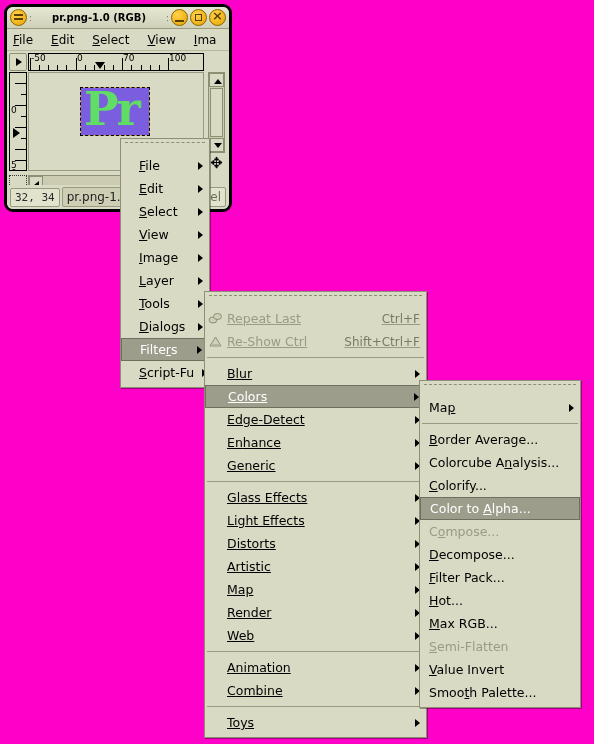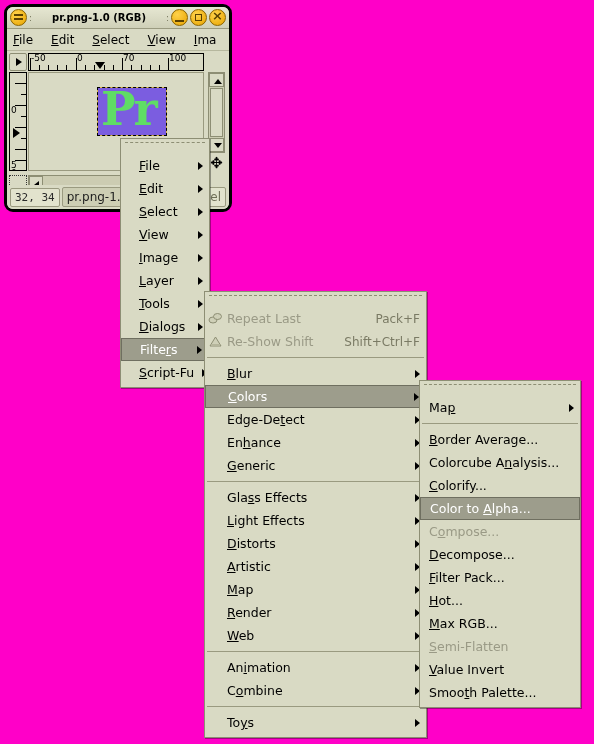--- a/index.html
+++ b/index.html
@@ -101,21 +101,21 @@
   .vr-tick{position:absolute;right:0;height:1px;background:#000;}
   .vr-marker{
     position:absolute;left:3px;width:0;height:0;
     border-top:5px solid transparent;border-bottom:5px solid transparent;border-left:7px solid #000;
   }
   .canvas{
     position:absolute;left:21px;top:21px;right:25px;bottom:22px;
     background:#d9dac4;border:1px solid #9a9a80;box-sizing:border-box;overflow:hidden;
   }
   .image-sel{
-    position:absolute;left:69px;top:15px;width:68px;height:47px;
+    position:absolute;left:52px;top:15px;width:68px;height:47px;
     background:#7b5de0;
     outline:1px dashed #000;
     box-shadow:0 0 0 1px #d8b24a;
   }
   .image-sel .letters{
     position:absolute;left:3px;top:-4px;
     font-family:"DejaVu Serif","Liberation Serif",serif;
     font-weight:bold;font-size:46px;color:#5fdd65;
     letter-spacing:-2px;line-height:50px;
   }
@@ -215,21 +215,21 @@
   .mi .ic{
     position:absolute;left:3px;top:4px;width:15px;height:15px;
   }
 
   
   #menu1{left:120px;top:138px;width:90px;}
   #menu2{left:204px;top:291px;width:223px;}
   #menu3{left:419px;top:380px;width:162px;}
 
   #menu1 .mi{height:23px;padding-left:18px;}
-  #menu2 .mi{height:23px;}
+  #menu2 .mi{height:23px;text-decoration:underline;}
   #menu3 .mi{height:23px;padding-left:9px;}
   #menu3 .mi.sel{}
 </style>
 </head>
 <body>
 
 <div id="gimp-window">
 
   <div class="titlebar">
     <div class="tb-menu-btn"></div>
@@ -370,31 +370,31 @@
   <div class="tearoff"></div>
 
   <div class="mi disabled">
     <span class="ic">
       <svg width="15" height="15" viewBox="0 0 15 15">
           <ellipse cx="5" cy="9" rx="4" ry="3" fill="#cfd0b8" stroke="#8d8e74"></ellipse>
           <ellipse cx="9.5" cy="5.5" rx="4" ry="3" fill="#cfd0b8" stroke="#8d8e74"></ellipse>
         </svg>
     </span>
     <span class="lbl">Repeat Last</span>
-    <span class="accel">Pack+F</span>
+    <span class="accel">Ctrl+F</span>
     </div>
 
   <div class="mi disabled">
     <span class="ic">
       <svg width="15" height="15" viewBox="0 0 15 15">
           <path d="M2 12 L7.5 3 L13 12 Z" fill="#cfd0b8" stroke="#8d8e74"></path>
           <rect x="3" y="10" width="9" height="2" fill="#b5b69c"></rect>
         </svg>
     </span>
-    <span class="lbl">Re-Show Shift</span>
+    <span class="lbl">Re-Show Ctrl</span>
     <span class="accel">Shift+Ctrl+F</span>
     </div>
 
   <div class="msep"></div>
 
   <div class="mi">
     <span class="lbl"><u>B</u>lur</span>
     <i class="arrow"></i>
     </div>
   <div class="mi sel">

